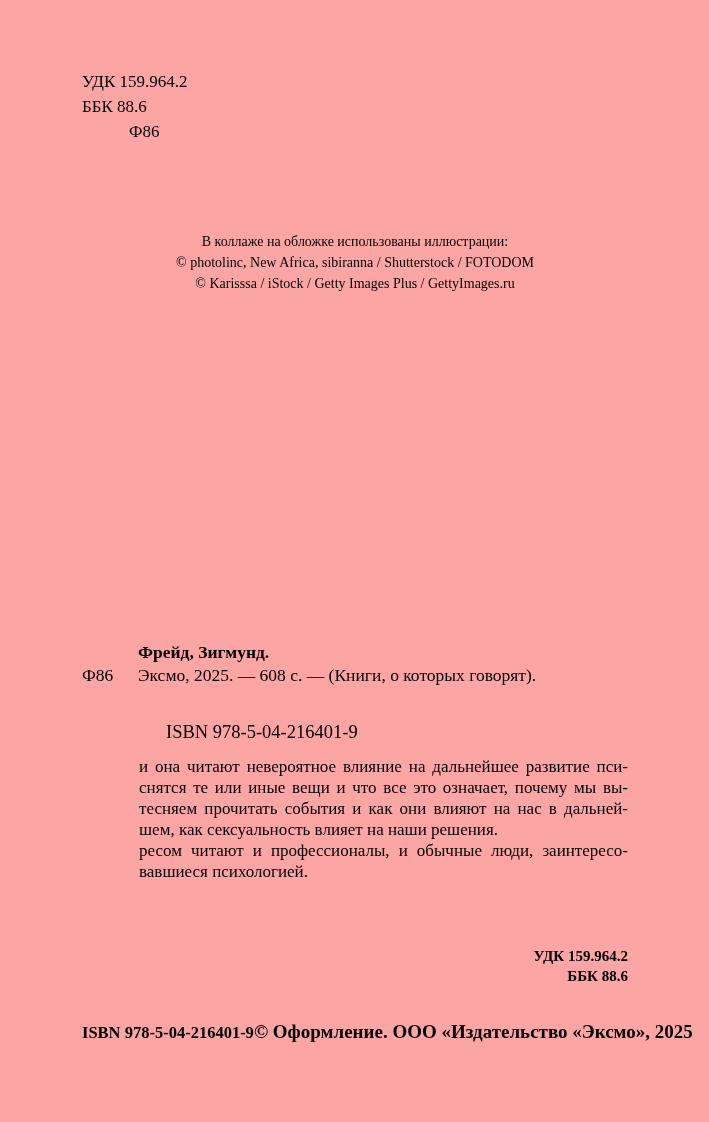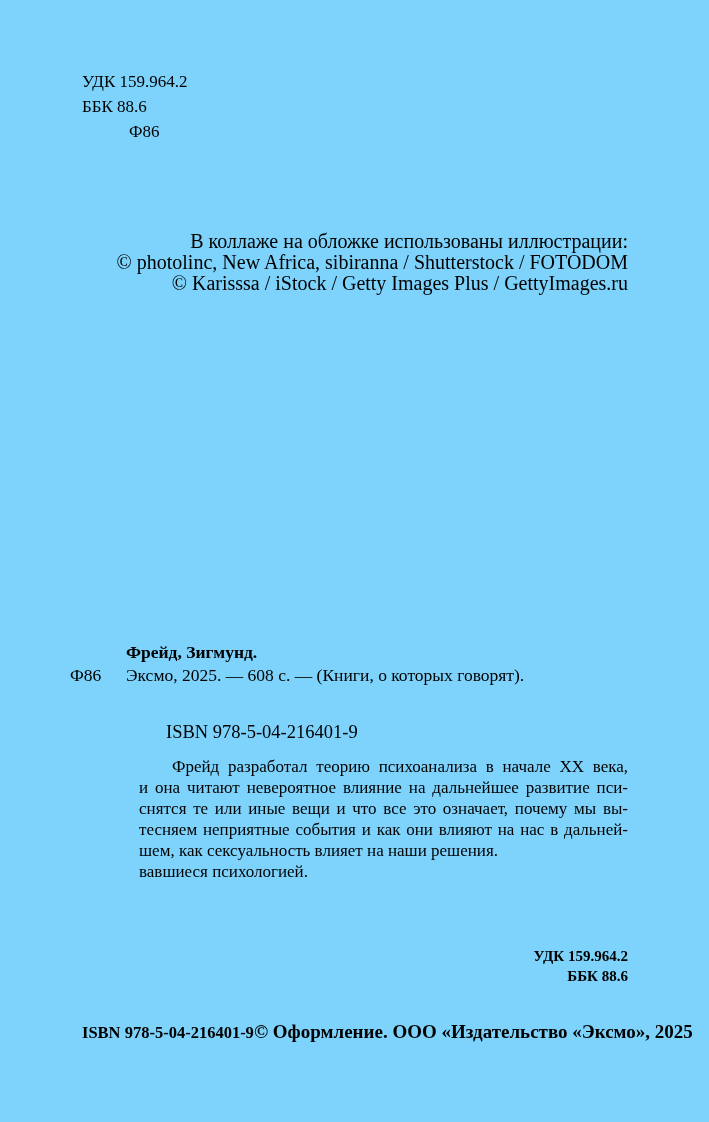--- a/index.html
+++ b/index.html
@@ -11,50 +11,50 @@
     width: 709px;
     height: 1122px;
     position: relative;
     font-family: "Liberation Serif", serif;
     color: #000000;
     overflow: hidden;
   }
   .page {
     position: absolute;
     inset: 0;
-    background: #7dd3fc;
+    background: #fca5a5;
   }
 
   
   .top-codes {
     position: absolute;
     left: 82px;
     top: 69px;
     font-size: 17px;
     line-height: 25px;
     white-space: nowrap;
   }
   .top-codes .sign-indent { padding-left: 47px; }
 
   
   .credits {
     position: absolute;
     left: 82px;
     top: 231px;
     width: 546px;
-    text-align: right;
-    font-size: 20px;
+    text-align: center;
+    font-size: 14px;
     line-height: 21px;
     white-space: nowrap;
   }
 
   
   .catalog {
     position: absolute;
-    left: 70px;
+    left: 82px;
     top: 641px;
     width: 546px;
     font-size: 17.5px;
     line-height: 22.5px;
   }
   .catalog .author {
     margin-left: 56px;
     font-weight: bold;
   }
   .catalog .entry-row { position: relative; }
@@ -141,25 +141,25 @@
     <div class="author">Фрейд, Зигмунд.</div>
     <div class="entry-row">
       <span class="sign">Ф86</span>
     </div>
     <div class="entry-l2">Эксмо, 2025. — 608 с. — (Книги, о которых говорят).</div>
   </div>
 
   <div class="isbn-mid">ISBN 978-5-04-216401-9</div>
 
   <div class="annotation">
-    <div class="jline pindent">Фрейд разработал теорию психоанализа в начале XX века,</div>
     <div class="jline">и она читают невероятное влияние на дальнейшее развитие пси-</div>
     <div class="jline">снятся те или иные вещи и что все это означает, почему мы вы-</div>
-    <div class="jline">тесняем неприятные события и как они влияют на нас в дальней-</div>
+    <div class="jline">тесняем прочитать события и как они влияют на нас в дальней-</div>
     <div>шем, как сексуальность влияет на наши решения.</div>
+    <div class="jline">ресом читают и профессионалы, и обычные люди, заинтересо-</div>
     <div>вавшиеся психологией.</div>
   </div>
 
   <div class="footer-codes">
     <div>УДК 159.964.2</div>
     <div>ББК 88.6</div>
   </div>
 
   <div class="imprint-line">
     <span class="isbn">ISBN 978-5-04-216401-9</span>

